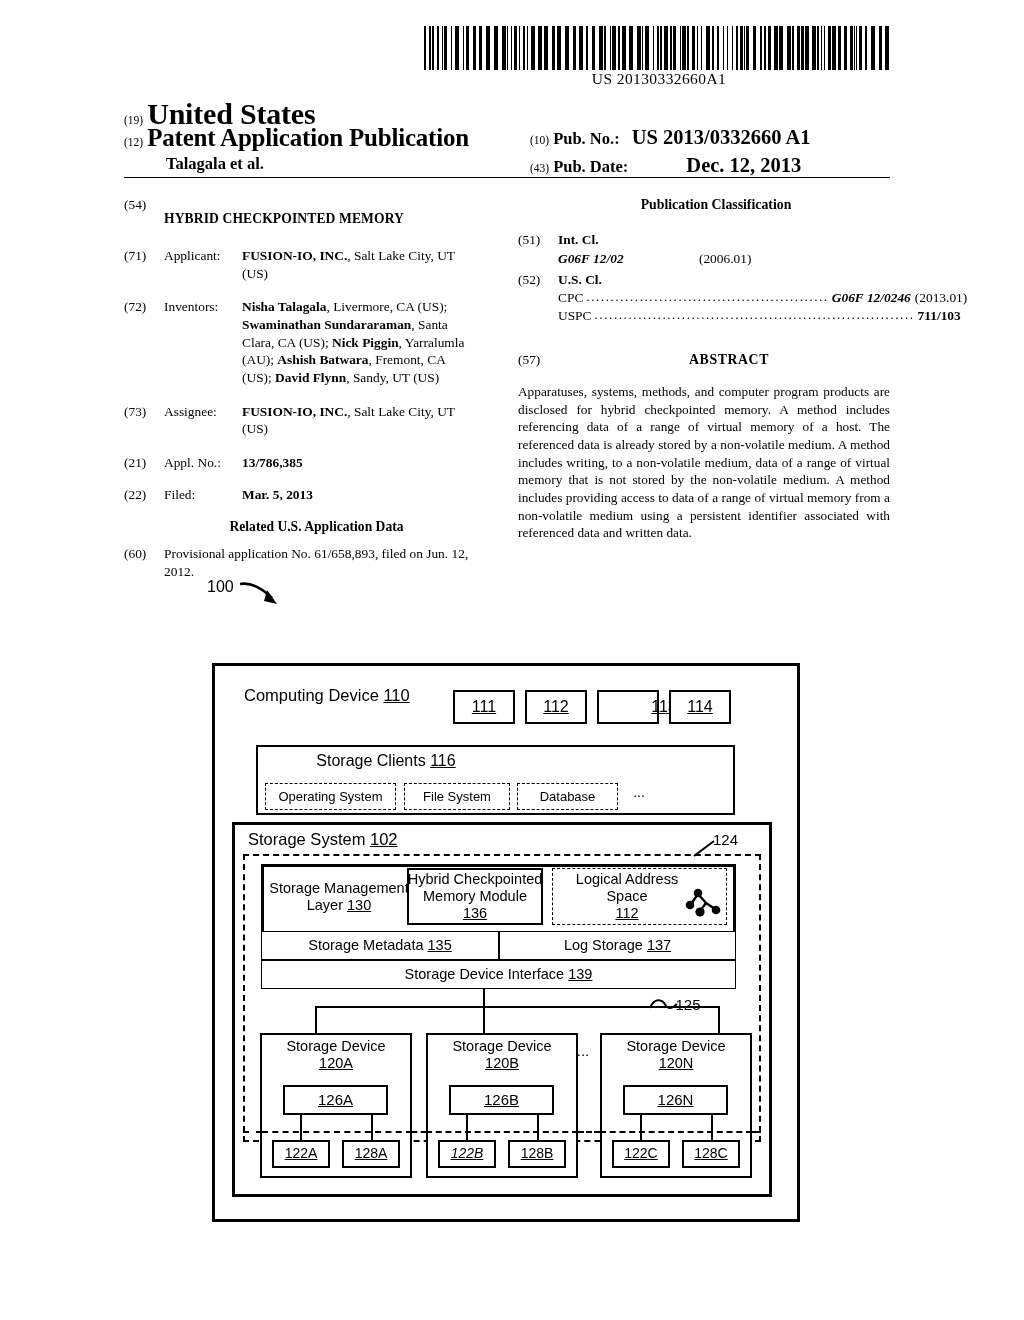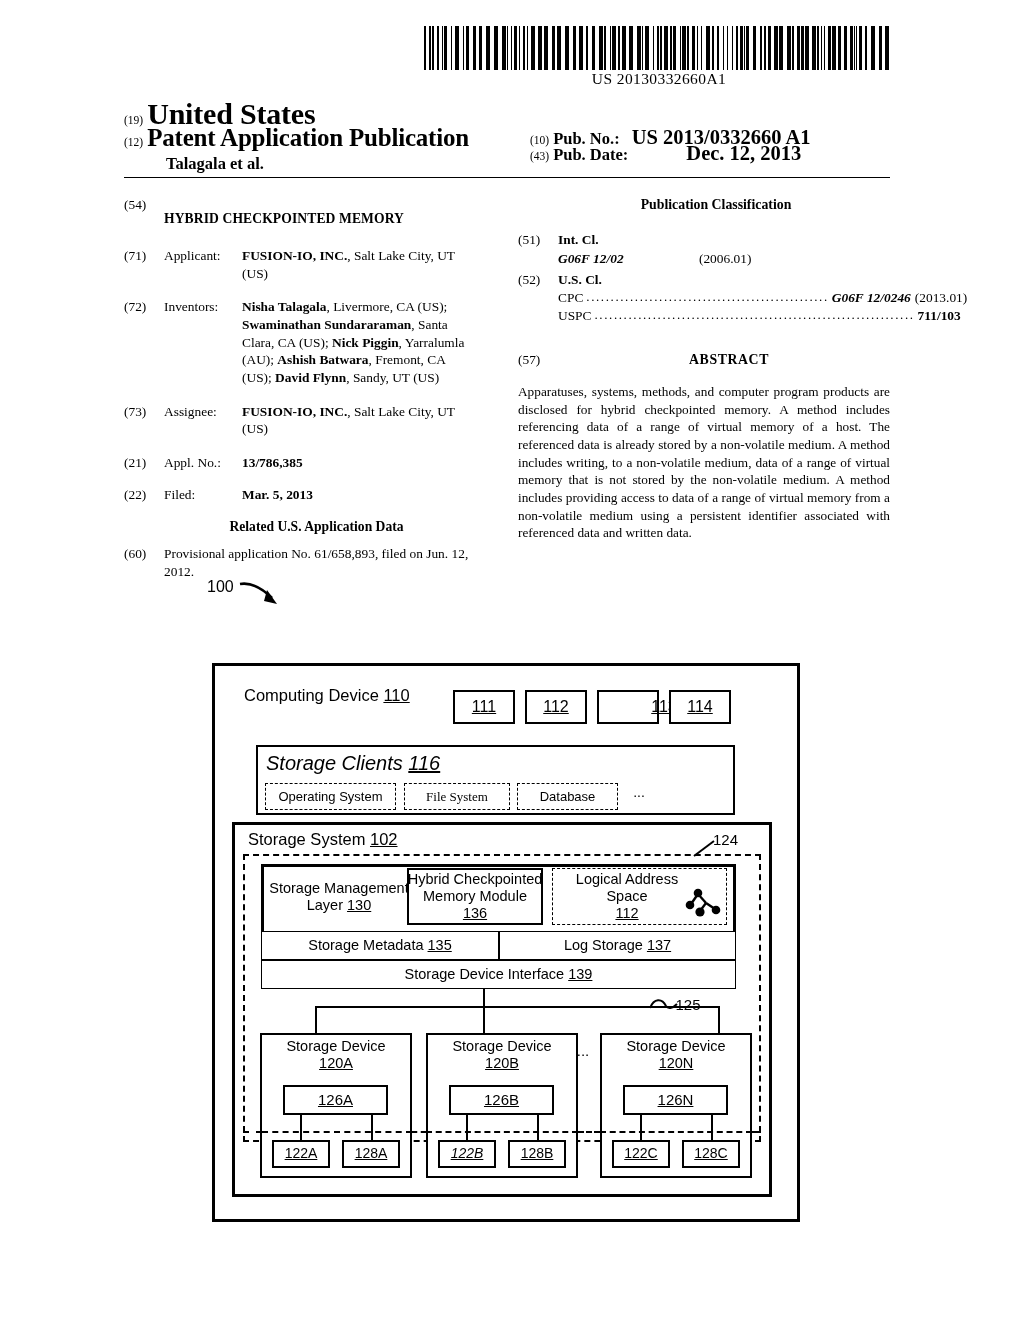--- a/index.html
+++ b/index.html
@@ -64,21 +64,21 @@
     letter-spacing: -0.2px;
   }
   #title-us { font-size: 30px; margin-top: 12px; }
   #title-pap { font-size: 25px; }
   #authors {
     font-family: "Liberation Serif", serif;
     font-weight: bold;
     font-size: 16.5px;
   }
   #pubno-row { position: absolute; left: 406px; top: 40px; white-space: nowrap; }
-  #pubdate-row { position: absolute; left: 406px; top: 56px; white-space: nowrap; }
+  #pubdate-row { position: absolute; left: 406px; top: 68px; white-space: nowrap; }
   .pub-label {
     font-family: "Liberation Serif", serif;
     font-weight: bold;
     font-size: 16.5px;
   }
   .pub-value {
     font-family: "Liberation Serif", serif;
     font-weight: bold;
     font-size: 20.5px;
   }
@@ -487,30 +487,30 @@
   <div class="fx bd2" style="left:525px;top:690px;width:62px;height:34px;"></div>
   <div class="fx-txt u" style="left:525px;top:698px;width:62px;font-size:16px;">112</div>
 
   <div class="fx bd2" style="left:597px;top:690px;width:62px;height:34px;"></div>
   <div class="fx-txt u" style="left:597px;top:698px;width:62px;font-size:16px;padding-left:36px;">113</div>
 
   <div class="fx bd2" style="left:669px;top:690px;width:62px;height:34px;"></div>
   <div class="fx-txt u" style="left:669px;top:698px;width:62px;font-size:16px;">114</div>
 
   <div class="fx bd2" style="left:256px;top:745px;width:479px;height:70px;"></div>
-  <div class="fx-txt" style="left:266px;top:752px;width:240px;text-align:left;font-size:20px;font-style:italic;">
+  <div class="fx-txt" style="left:266px;top:752px;width:240px;text-align:center;font-size:16px;">
     <span>Storage Clients</span>
     <span class="u">116</span>
   </div>
 
   <div class="fx dash1" style="left:265px;top:783px;width:131px;height:27px;"></div>
   <div class="fx-txt" style="left:265px;top:789px;width:131px;font-size:13px;">Operating System</div>
 
   <div class="fx dash1" style="left:404px;top:783px;width:106px;height:27px;"></div>
-  <div class="fx-txt" style="left:404px;top:789px;width:106px;font-size:13px;font-family:Liberation Serif, serif;">File System</div>
+  <div class="fx-txt" style="left:404px;top:789px;width:106px;font-size:13px;">File System</div>
 
   <div class="fx dash1" style="left:517px;top:783px;width:101px;height:27px;"></div>
   <div class="fx-txt" style="left:517px;top:789px;width:101px;font-size:13px;">Database</div>
 
   <div class="fx-txt" style="left:624px;top:784px;width:30px;font-size:14px;background:transparent;">...</div>
 
   <div class="fx bd3" style="left:232px;top:822px;width:540px;height:375px;"></div>
   <div class="fx-txt" style="left:248px;top:830px;width:260px;text-align:left;font-size:16.5px;">
     <span>Storage System</span>
     <span class="u">102</span>

